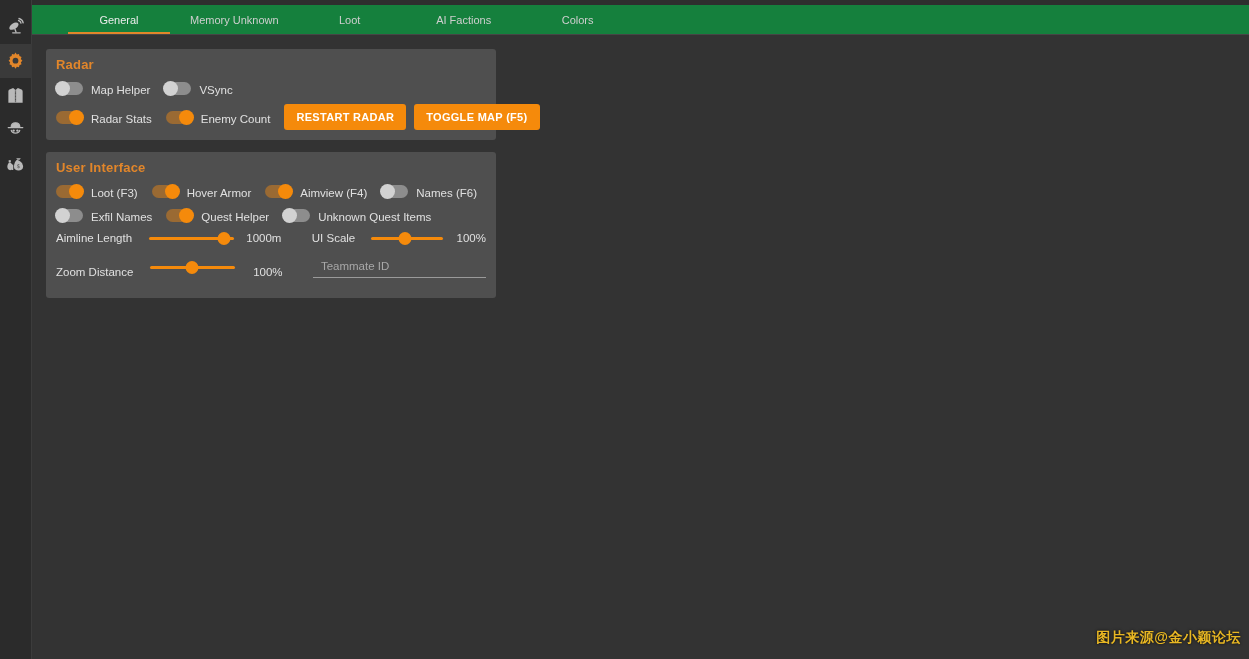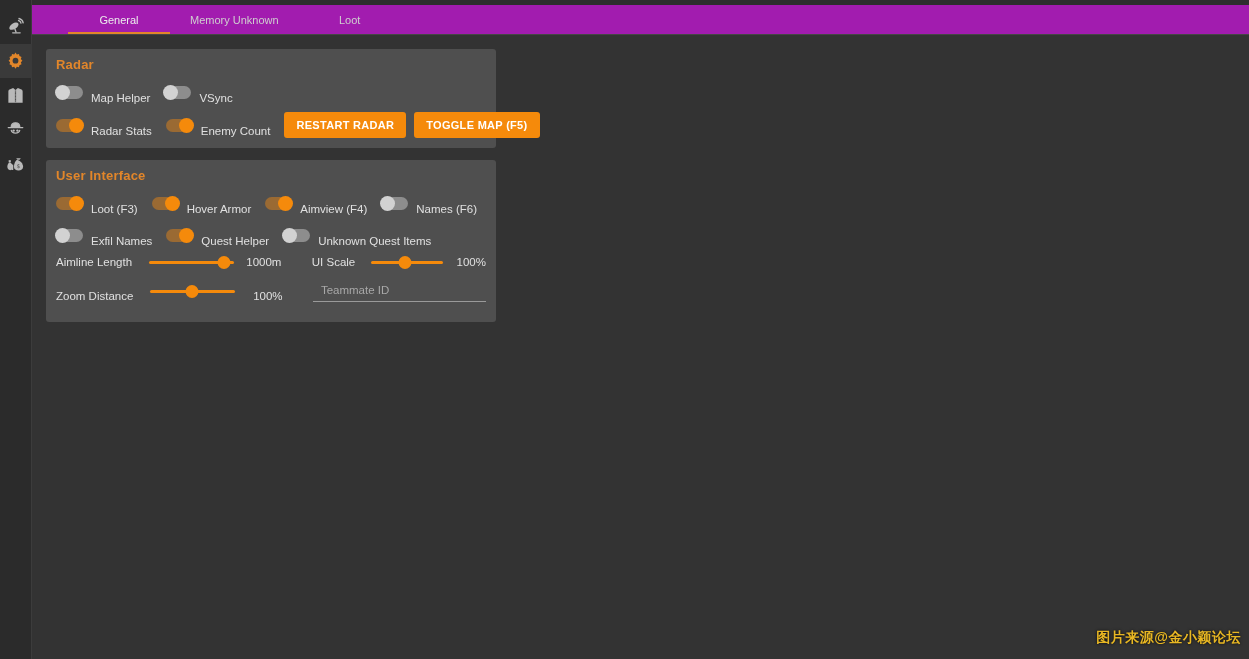--- a/index.html
+++ b/index.html
@@ -27,21 +27,21 @@
   }
   .side-item.active { background: #3a3a3a; }
   .side-item svg { display: block; }
 
   
   .main { flex: 1; display: flex; flex-direction: column; position: relative; }
 
   .topstrip { height: 5px; background: #2e2e2e; width: 100%; }
 
   .tabbar {
-    height: 30px; background: #a21caf;
+    height: 30px; background: #15803d;
     display: flex; align-items: stretch;
     padding-left: 30px;
     border-bottom: 1px solid #464646;
   }
   .tab {
     min-width: 114px; padding: 0 14px;
     display: flex; align-items: center; justify-content: center;
     font-size: 11px; color: #cfcfcf; cursor: pointer;
     position: relative;
   }
@@ -75,21 +75,21 @@
     background: #8d8d8d;
   }
   .toggle .knob {
     position: absolute; top: -1px; left: -1px;
     width: 15px; height: 15px; border-radius: 50%;
     background: #d2d2d2;
   }
   .toggle.on { background: #9a6a33; }
   .toggle.on .knob { left: auto; right: -1px; background: #f58a0b; }
 
-  .tg-label { font-size: 11.5px; color: #e0e0e0; margin: 12px 14px 0 8px; white-space: nowrap; }
+  .tg-label { font-size: 11.5px; color: #e0e0e0; margin: 4px 14px 0 8px; white-space: nowrap; }
 
   
   .btn {
     background: #f58a0b; color: #ffffff;
     font-size: 11px; font-weight: bold; letter-spacing: .3px;
     border: none; border-radius: 3px;
     padding: 7px 12px; cursor: pointer;
     white-space: nowrap;
   }
   .btn + .btn { margin-left: 8px; }
@@ -211,20 +211,26 @@
     <div class="tabbar">
       <div class="tab active">
         <span>General</span>
       </div>
       <div class="tab">
         <span>Memory Unknown</span>
       </div>
       <div class="tab">
         <span>Loot</span>
       </div>
+      <div class="tab">
+        <span>AI Factions</span>
+      </div>
+      <div class="tab">
+        <span>Colors</span>
+      </div>
     </div>
 
     <div class="content">
 
       <div class="card">
         <div class="card-title">Radar</div>
 
         <div class="row">
           <div class="toggle">
               <div class="knob"></div>

